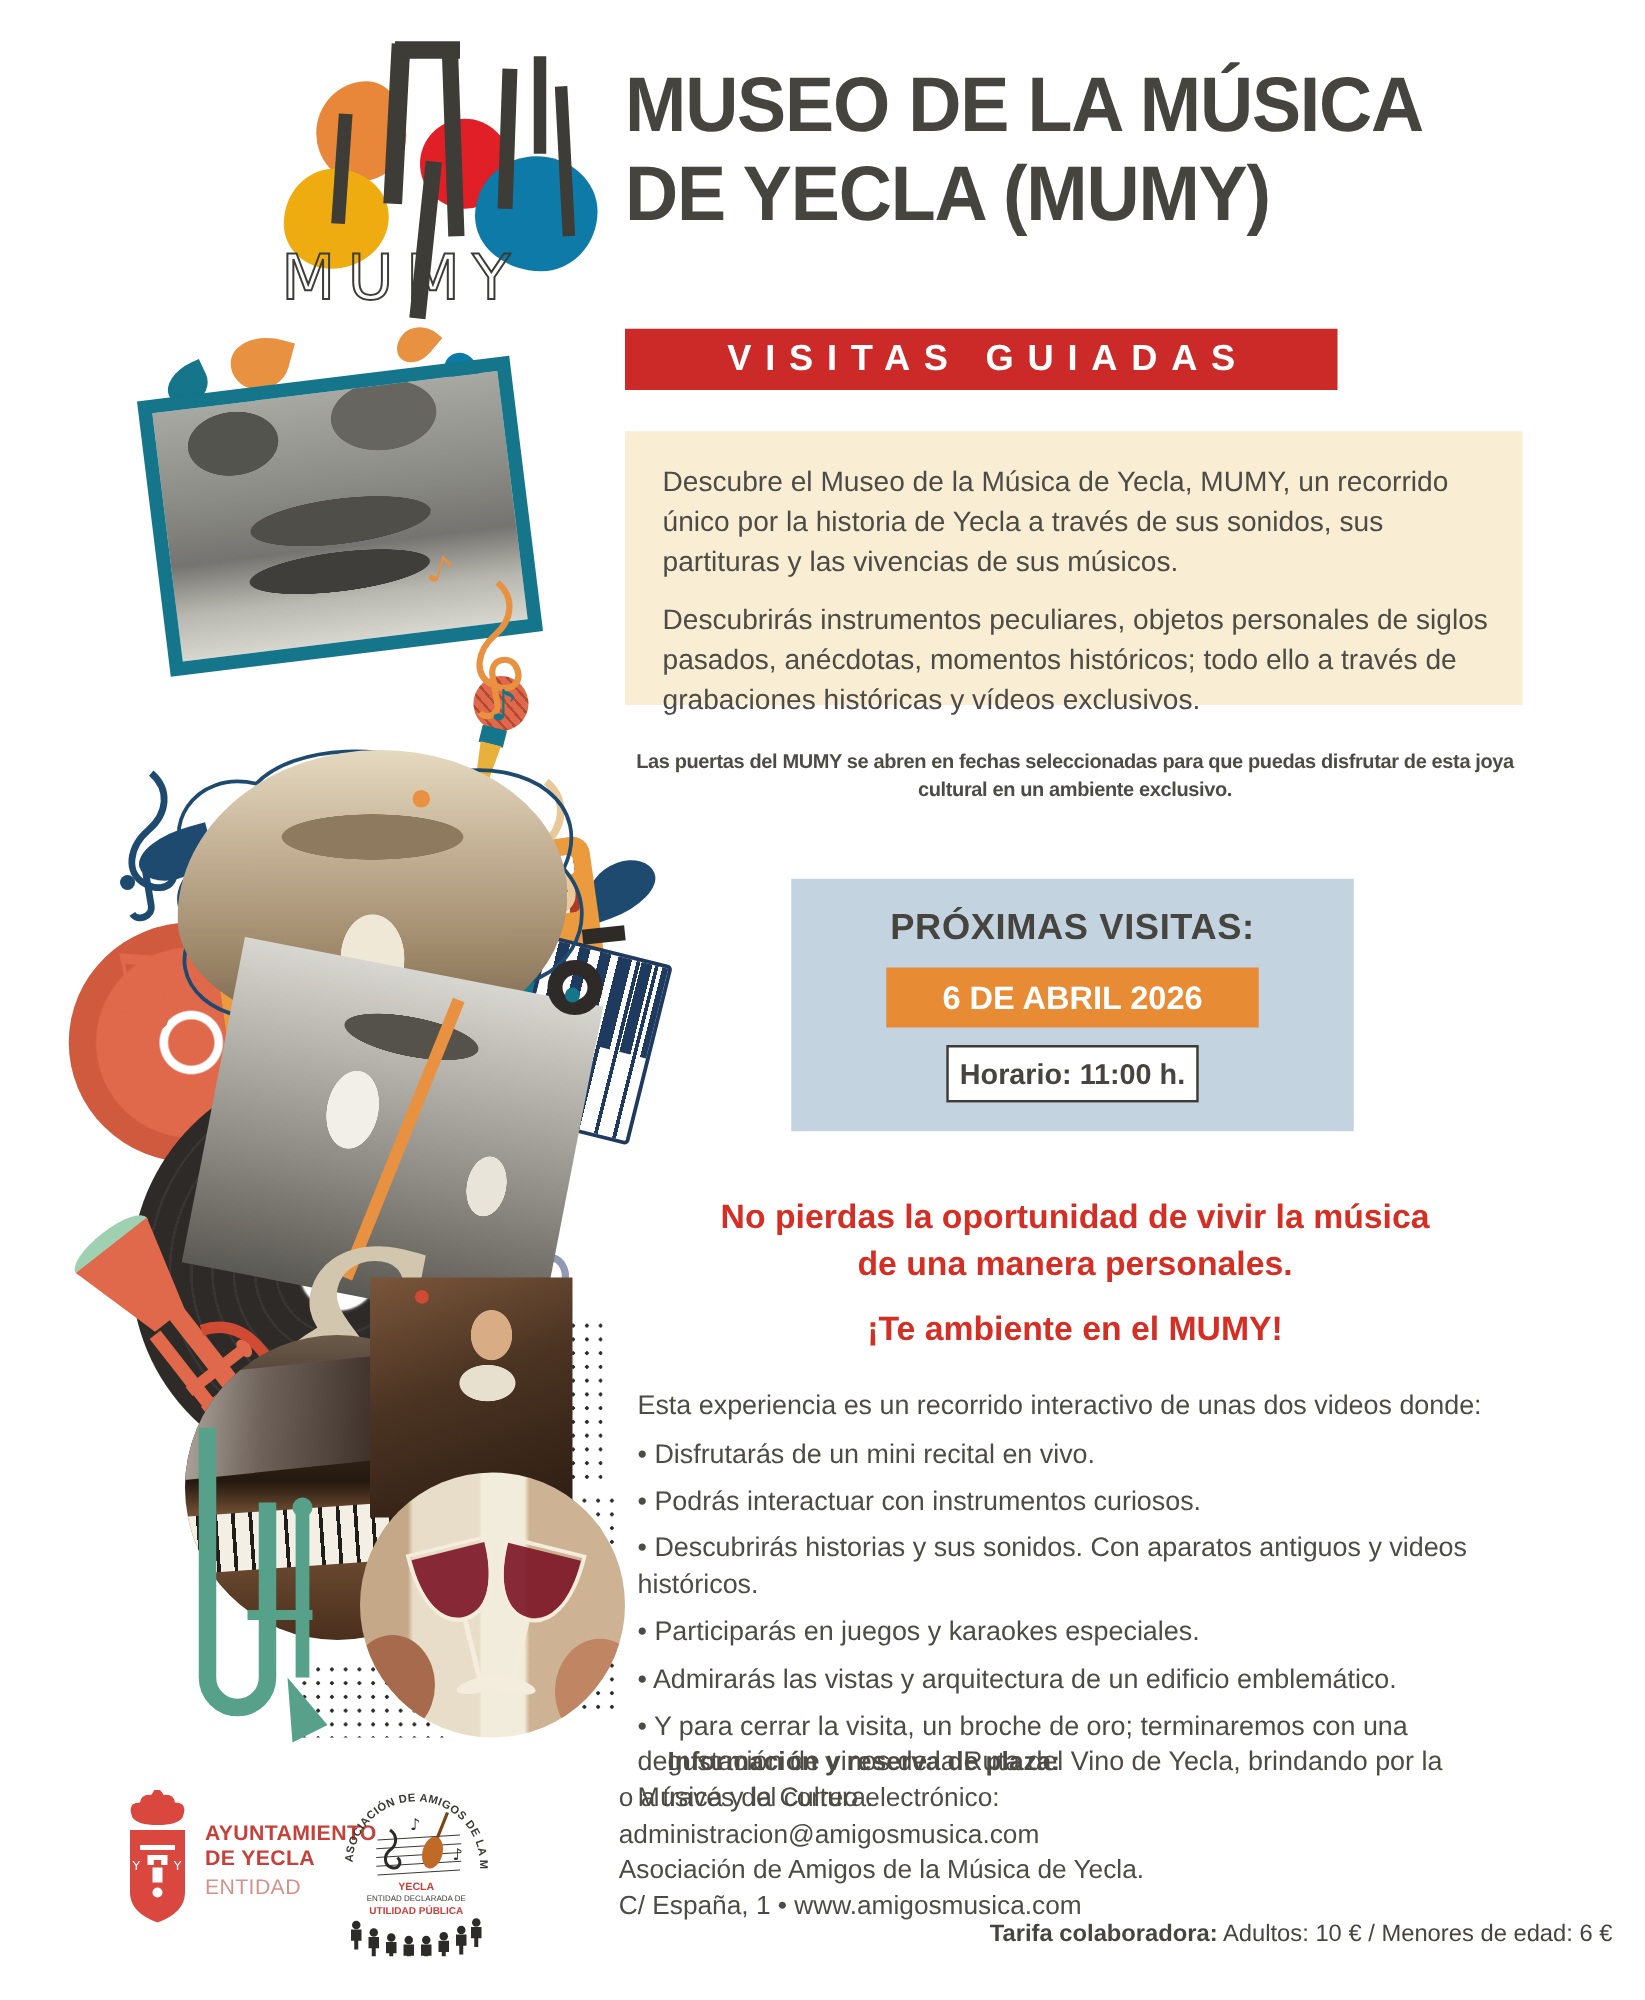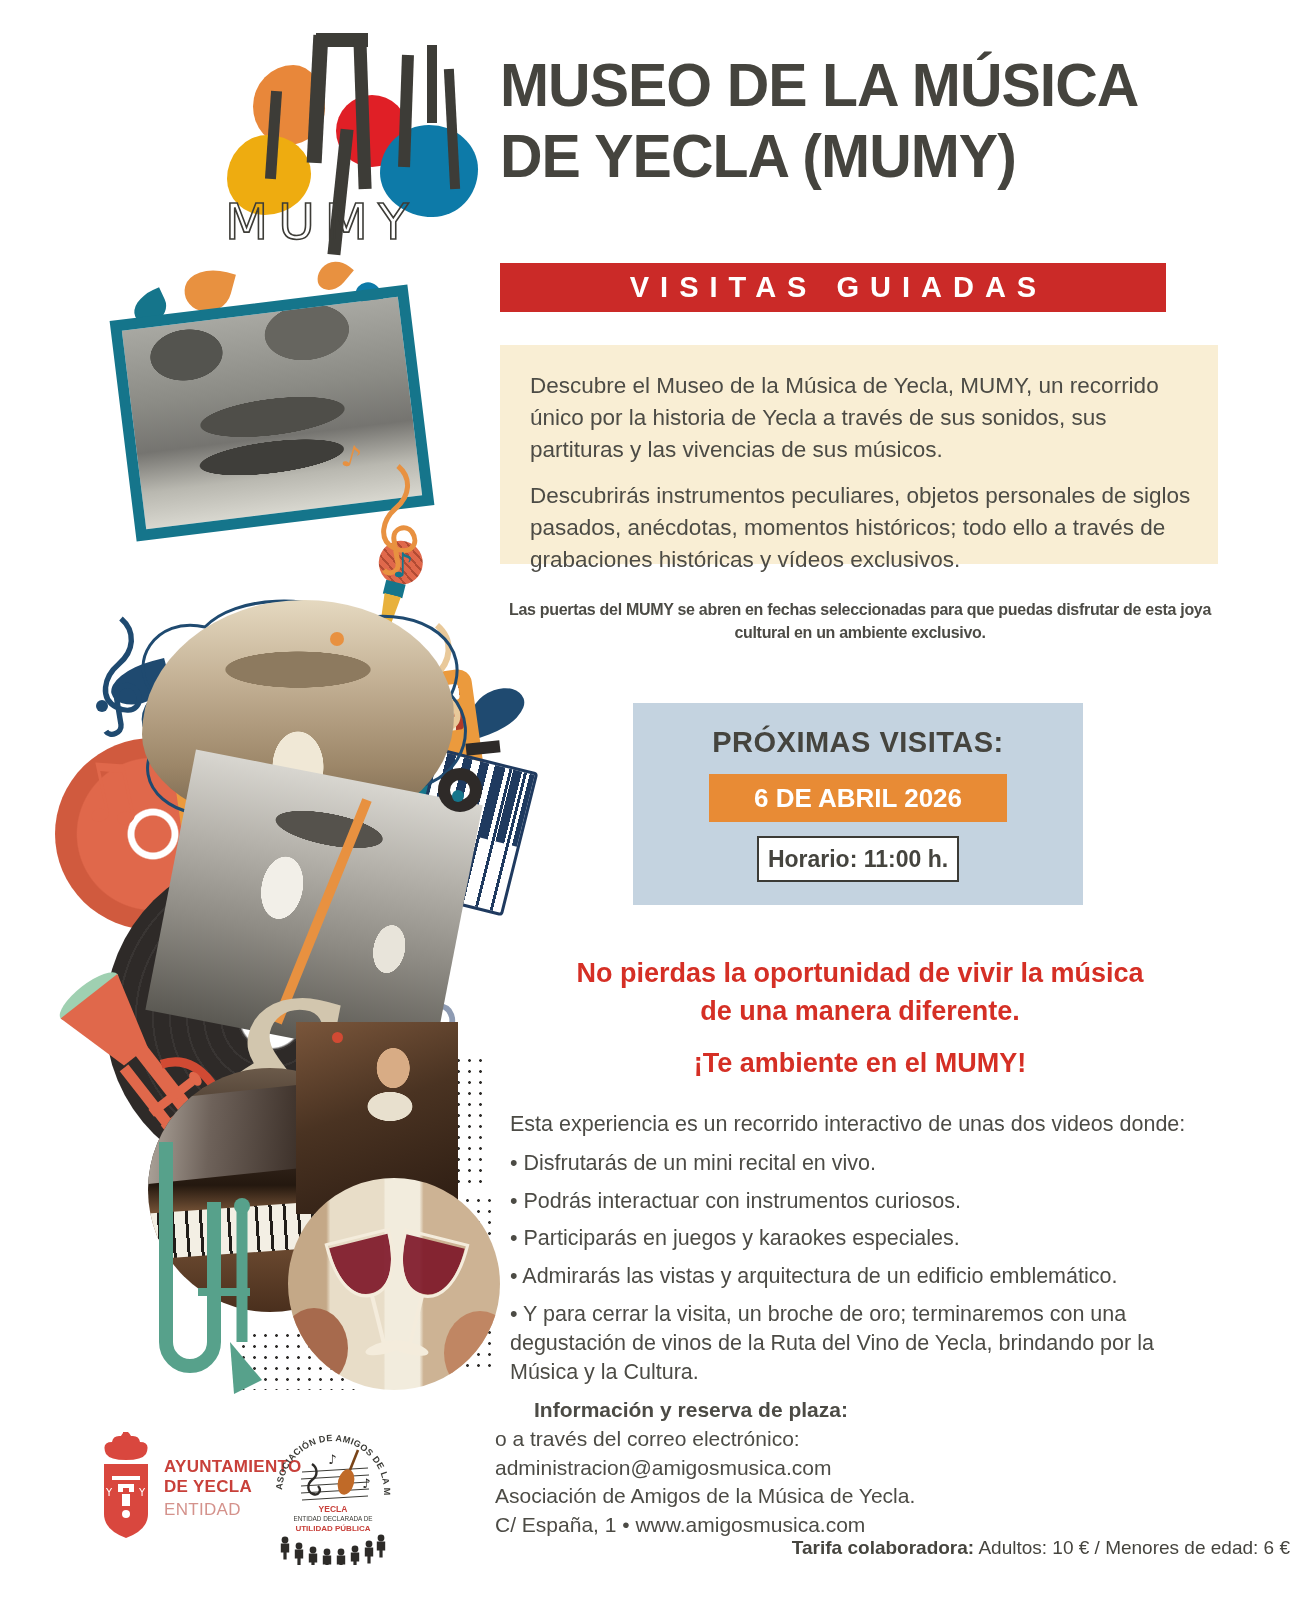--- a/index.html
+++ b/index.html
@@ -5,21 +5,21 @@
   * { margin:0; padding:0; box-sizing:border-box; }
   html,body { width:1316px; height:1600px; background:#ffffff; overflow:hidden;
     font-family:"Liberation Sans", sans-serif; }
   #poster { position:relative; width:1316px; height:1600px; background:#fff; }
   .abs { position:absolute; }
 
   
   .title { left:500px; top:50px; width:740px; color:#45443e; font-weight:bold;
     font-size:62px; line-height:1.14; letter-spacing:-1px; }
   .title .tline { display:inline-block; transform:scaleX(.95); transform-origin:left; white-space:nowrap; }
-  .banner { left:500px; top:263px; width:666px; height:49px; background:#cb2a28;
+  .banner { left:500px; top:263px; width:570px; height:49px; background:#cb2a28;
     color:#ffffff; font-weight:bold; font-size:29px; letter-spacing:11px;
     text-align:center; line-height:49px; text-indent:11px; }
   .creambox { left:500px; top:345px; width:718px; height:219px; background:#f9eed4;
     color:#4c4b45; font-size:22.5px; line-height:1.42; padding:25px 22px 0 30px; }
   .creambox p + p { margin-top:14px; }
   .doors { left:505px; top:598px; width:710px; text-align:center; color:#4c4b45;
     font-size:16px; font-weight:bold; line-height:1.45; letter-spacing:-.3px;}
   .bluebox { left:633px; top:703px; width:450px; height:202px; background:#c4d3e0; }
   .visits-heading { left:0; top:23px; width:100%; text-align:center; color:#45443e;
     font-weight:bold; font-size:29px; letter-spacing:.5px; }
@@ -177,29 +177,30 @@
   <div class="abs doors">Las puertas del MUMY se abren en fechas seleccionadas para que puedas disfrutar de esta joya cultural en un ambiente exclusivo.</div>
 
   <div class="abs bluebox">
     <div class="abs visits-heading">PRÓXIMAS VISITAS:</div>
     <div class="abs date-banner">6 DE ABRIL 2026</div>
     <div class="abs time-box">Horario: 11:00 h.</div>
   </div>
 
   <div class="abs cta">
     <div>No pierdas la oportunidad de vivir la música</div>
-    <div>de una manera diferente.</div>
+    <div>de una manera personales.</div>
     <div class="cta3">¡Te ambiente en el MUMY!</div>
   </div>
 
   <div class="abs experience">
     <div class="exp-intro">Esta experiencia es un recorrido interactivo de unas dos videos donde:</div>
     <ul>
       <li>• Disfrutarás de un mini recital en vivo.</li>
       <li>• Podrás interactuar con instrumentos curiosos.</li>
+      <li>• Descubrirás historias y sus sonidos. Con aparatos antiguos y videos históricos.</li>
       <li>• Participarás en juegos y karaokes especiales.</li>
       <li>• Admirarás las vistas y arquitectura de un edificio emblemático.</li>
       <li>• Y para cerrar la visita, un broche de oro; terminaremos con una degustación de vinos de la Ruta del Vino de Yecla, brindando por la Música y la Cultura.</li>
     </ul>
   </div>
 
   <div class="abs contact">
     <div class="c-head">Información y reserva de plaza:</div>
     <div>o a través del correo electrónico: administracion@amigosmusica.com</div>
     <div>Asociación de Amigos de la Música de Yecla.</div>

